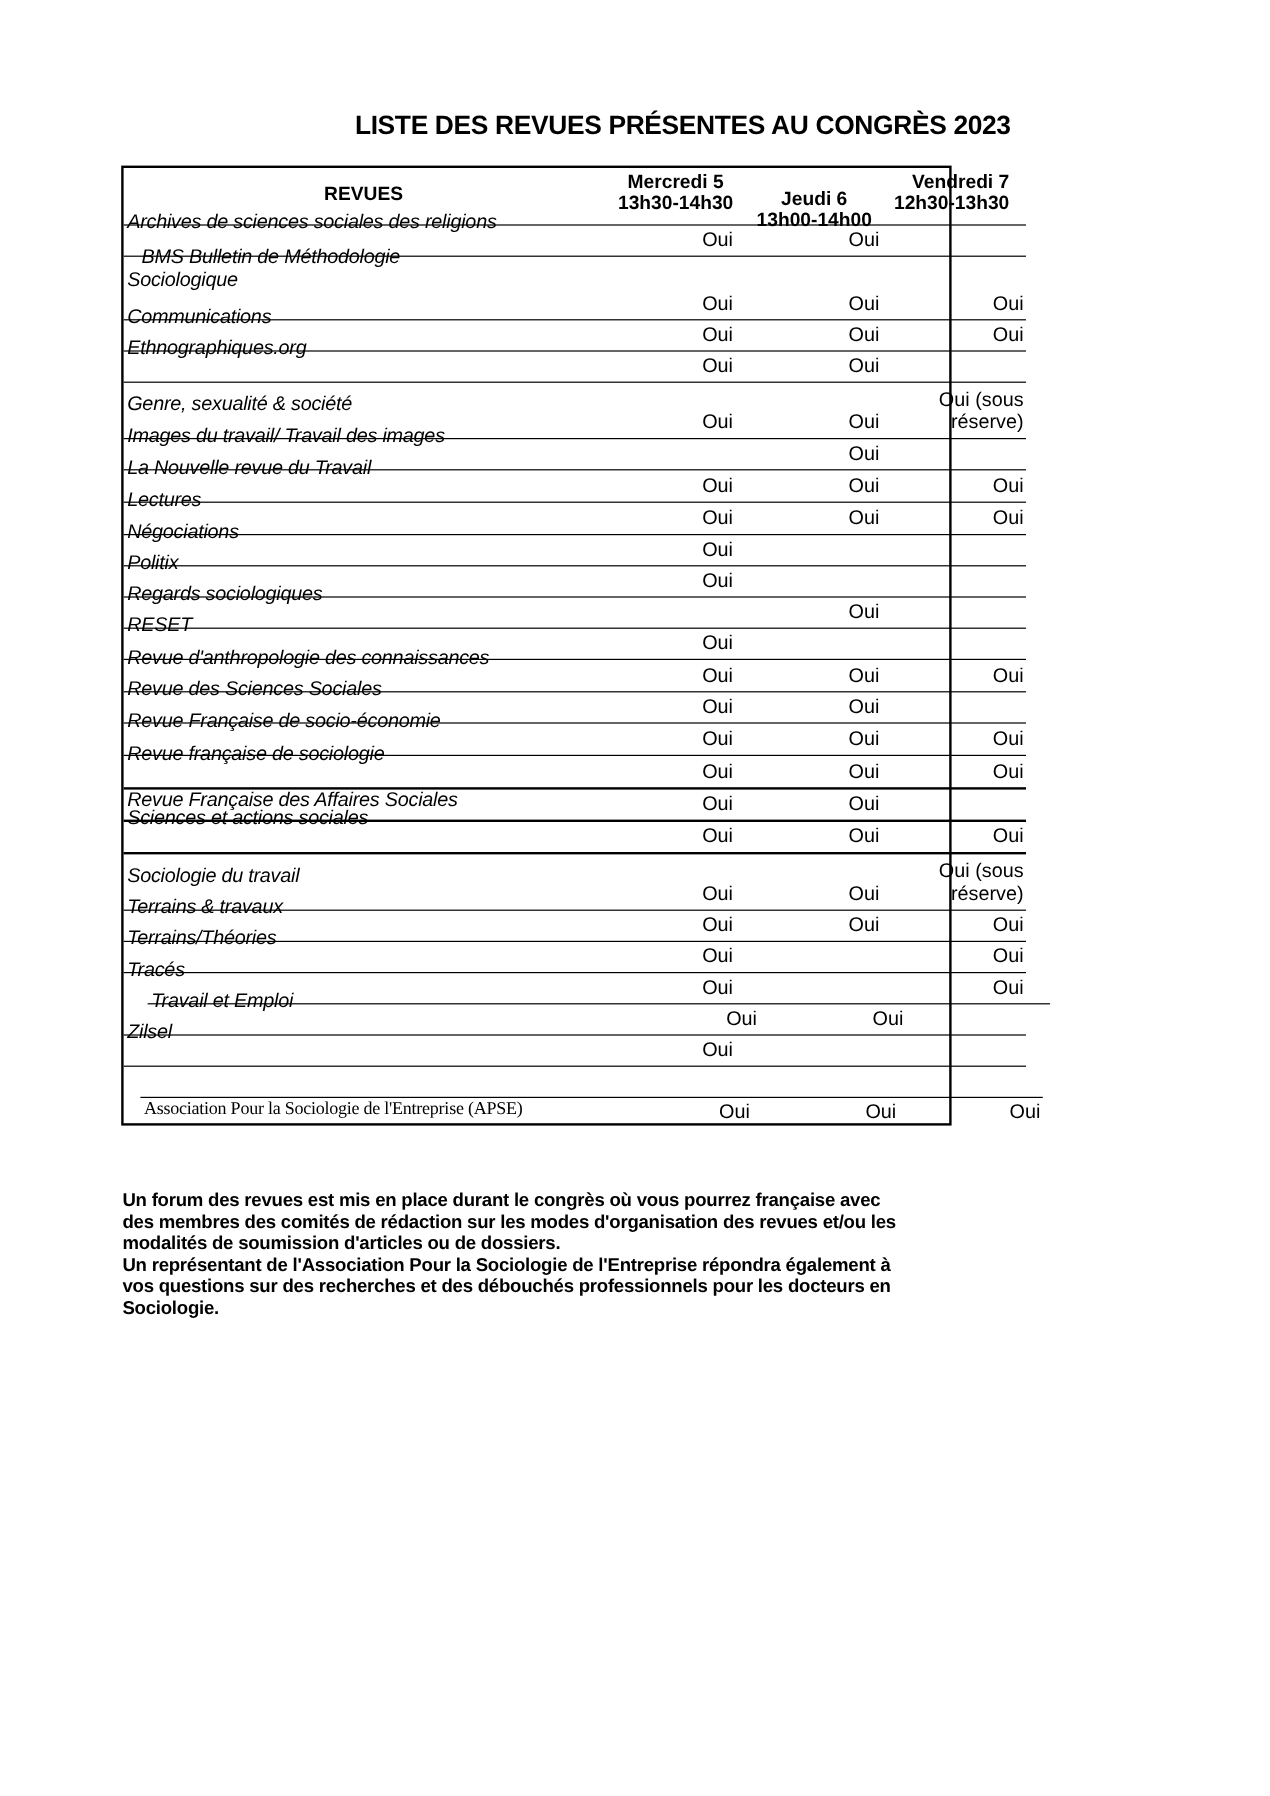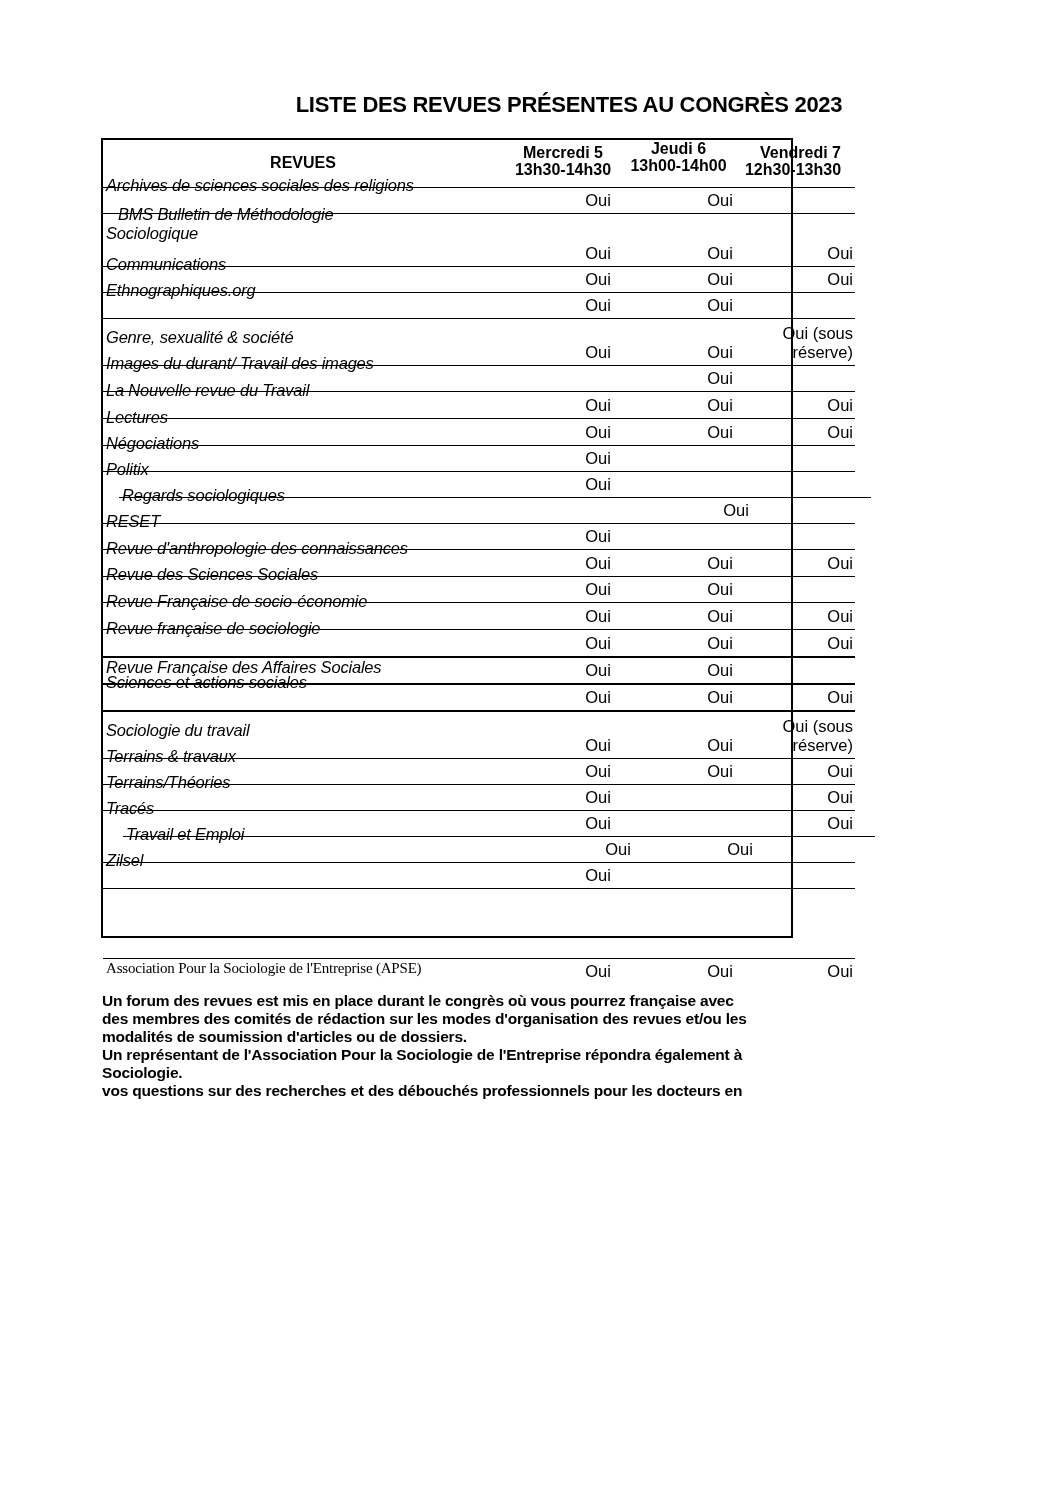--- a/index.html
+++ b/index.html
@@ -23,21 +23,21 @@
 <div class="title">LISTE DES REVUES PRÉSENTES AU CONGRÈS 2023</div>
 
 <div class="table" style="height:800px;">
 
   <div class="row first" style="top:0; height:47px;">
     <div class="hdr" style="left:0; width:400px; top:14px;">REVUES</div>
     <div class="hdr" style="left:400px; width:120px; top:4px;">
       <div>Mercredi 5</div>
       <div>13h30-14h30</div>
     </div>
-    <div class="hdr" style="left:518px; width:115px; top:2px;">
+    <div class="hdr" style="left:518px; width:115px; top:20px;">
       <div style="margin-top:-2px;">Jeudi 6</div>
       <div>13h00-14h00</div>
     </div>
     <div class="hdr" style="left:630px; width:120px; top:4px;">
       <div style="text-align:right; padding-right:12px;">Vendredi 7</div>
       <div>12h30-13h30</div>
     </div>
   </div>
 
   <div class="row" style="top:47px; height:26px;">
@@ -75,21 +75,21 @@
     <div class="name">Genre, sexualité &amp; société</div>
     <div class="cell c1">Oui</div>
     <div class="cell c2">Oui</div>
     <div class="cell c3">
       <div>Oui (sous</div>
       <div>réserve)</div>
     </div>
   </div>
 
   <div class="row" style="top:225px; height:26px;">
-    <div class="name">Images du durant/ Travail des images</div>
+    <div class="name">Images du travail/ Travail des images</div>
     <div class="cell c1"></div>
     <div class="cell c2">Oui</div>
     <div class="cell c3"></div>
   </div>
 
   <div class="row" style="top:251px; height:27px;">
     <div class="name">La Nouvelle revue du Travail</div>
     <div class="cell c1">Oui</div>
     <div class="cell c2">Oui</div>
     <div class="cell c3">Oui</div>
@@ -109,21 +109,21 @@
     <div class="cell c3"></div>
   </div>
 
   <div class="row" style="top:331px; height:26px;">
     <div class="name">Politix</div>
     <div class="cell c1">Oui</div>
     <div class="cell c2"></div>
     <div class="cell c3"></div>
   </div>
 
-  <div class="row" style="top:357px; height:26px;margin-left:16px;">
+  <div class="row" style="top:357px; height:26px;">
     <div class="name">Regards sociologiques</div>
     <div class="cell c1"></div>
     <div class="cell c2">Oui</div>
     <div class="cell c3"></div>
   </div>
 
   <div class="row" style="top:383px; height:26px;">
     <div class="name">RESET</div>
     <div class="cell c1">Oui</div>
     <div class="cell c2"></div>
@@ -214,28 +214,28 @@
     <div class="name">Zilsel</div>
     <div class="cell c1">Oui</div>
     <div class="cell c2"></div>
     <div class="cell c3"></div>
   </div>
 
   <div class="row" style="top:748px; height:26px;">
     <div class="name"></div>
   </div>
 
-  <div class="row" style="top:818px; height:24px;">
+  <div class="row" style="top:774px; height:24px;margin-left:14px;">
     <div class="name serif" style="bottom:4px;">Association Pour la Sociologie de l'Entreprise (APSE)</div>
     <div class="cell c1" style="bottom:1px;">Oui</div>
     <div class="cell c2" style="bottom:1px;">Oui</div>
     <div class="cell c3" style="bottom:1px;">Oui</div>
   </div>
 </div>
 
 <div class="note">
   <div>Un forum des revues est mis en place durant le congrès où vous pourrez française avec</div>
   <div>des membres des comités de rédaction sur les modes d'organisation des revues et/ou les</div>
   <div>modalités de soumission d'articles ou de dossiers.</div>
   <div>Un représentant de l'Association Pour la Sociologie de l'Entreprise répondra également à</div>
+  <div>vos questions sur des recherches et des débouchés professionnels pour les docteurs en</div>
   <div>Sociologie.</div>
-  <div>vos questions sur des recherches et des débouchés professionnels pour les docteurs en</div>
 </div>
 
 </body></html>

